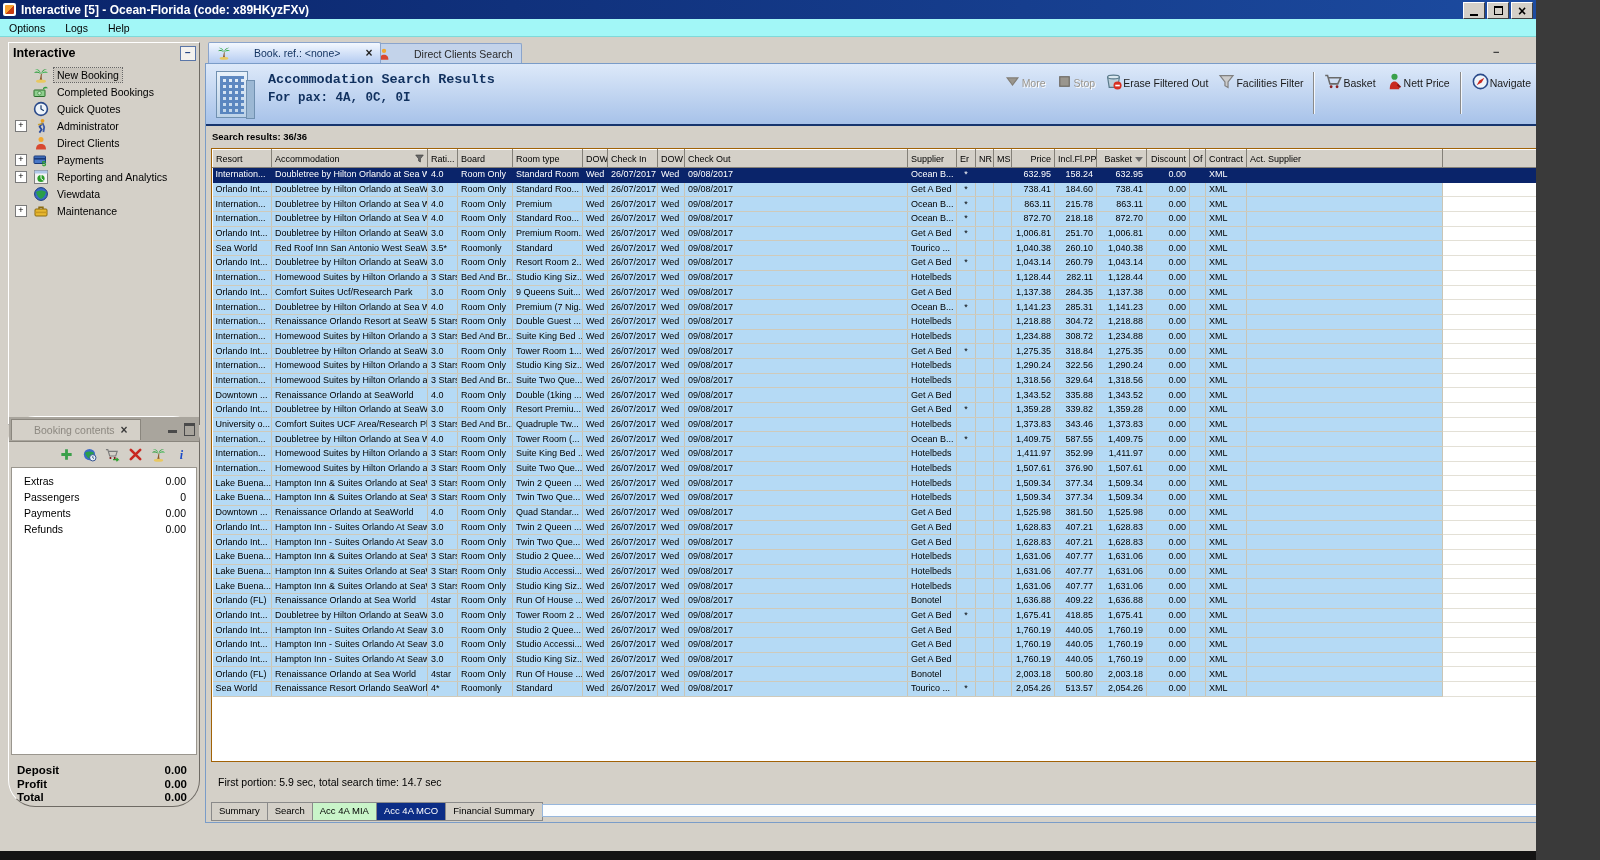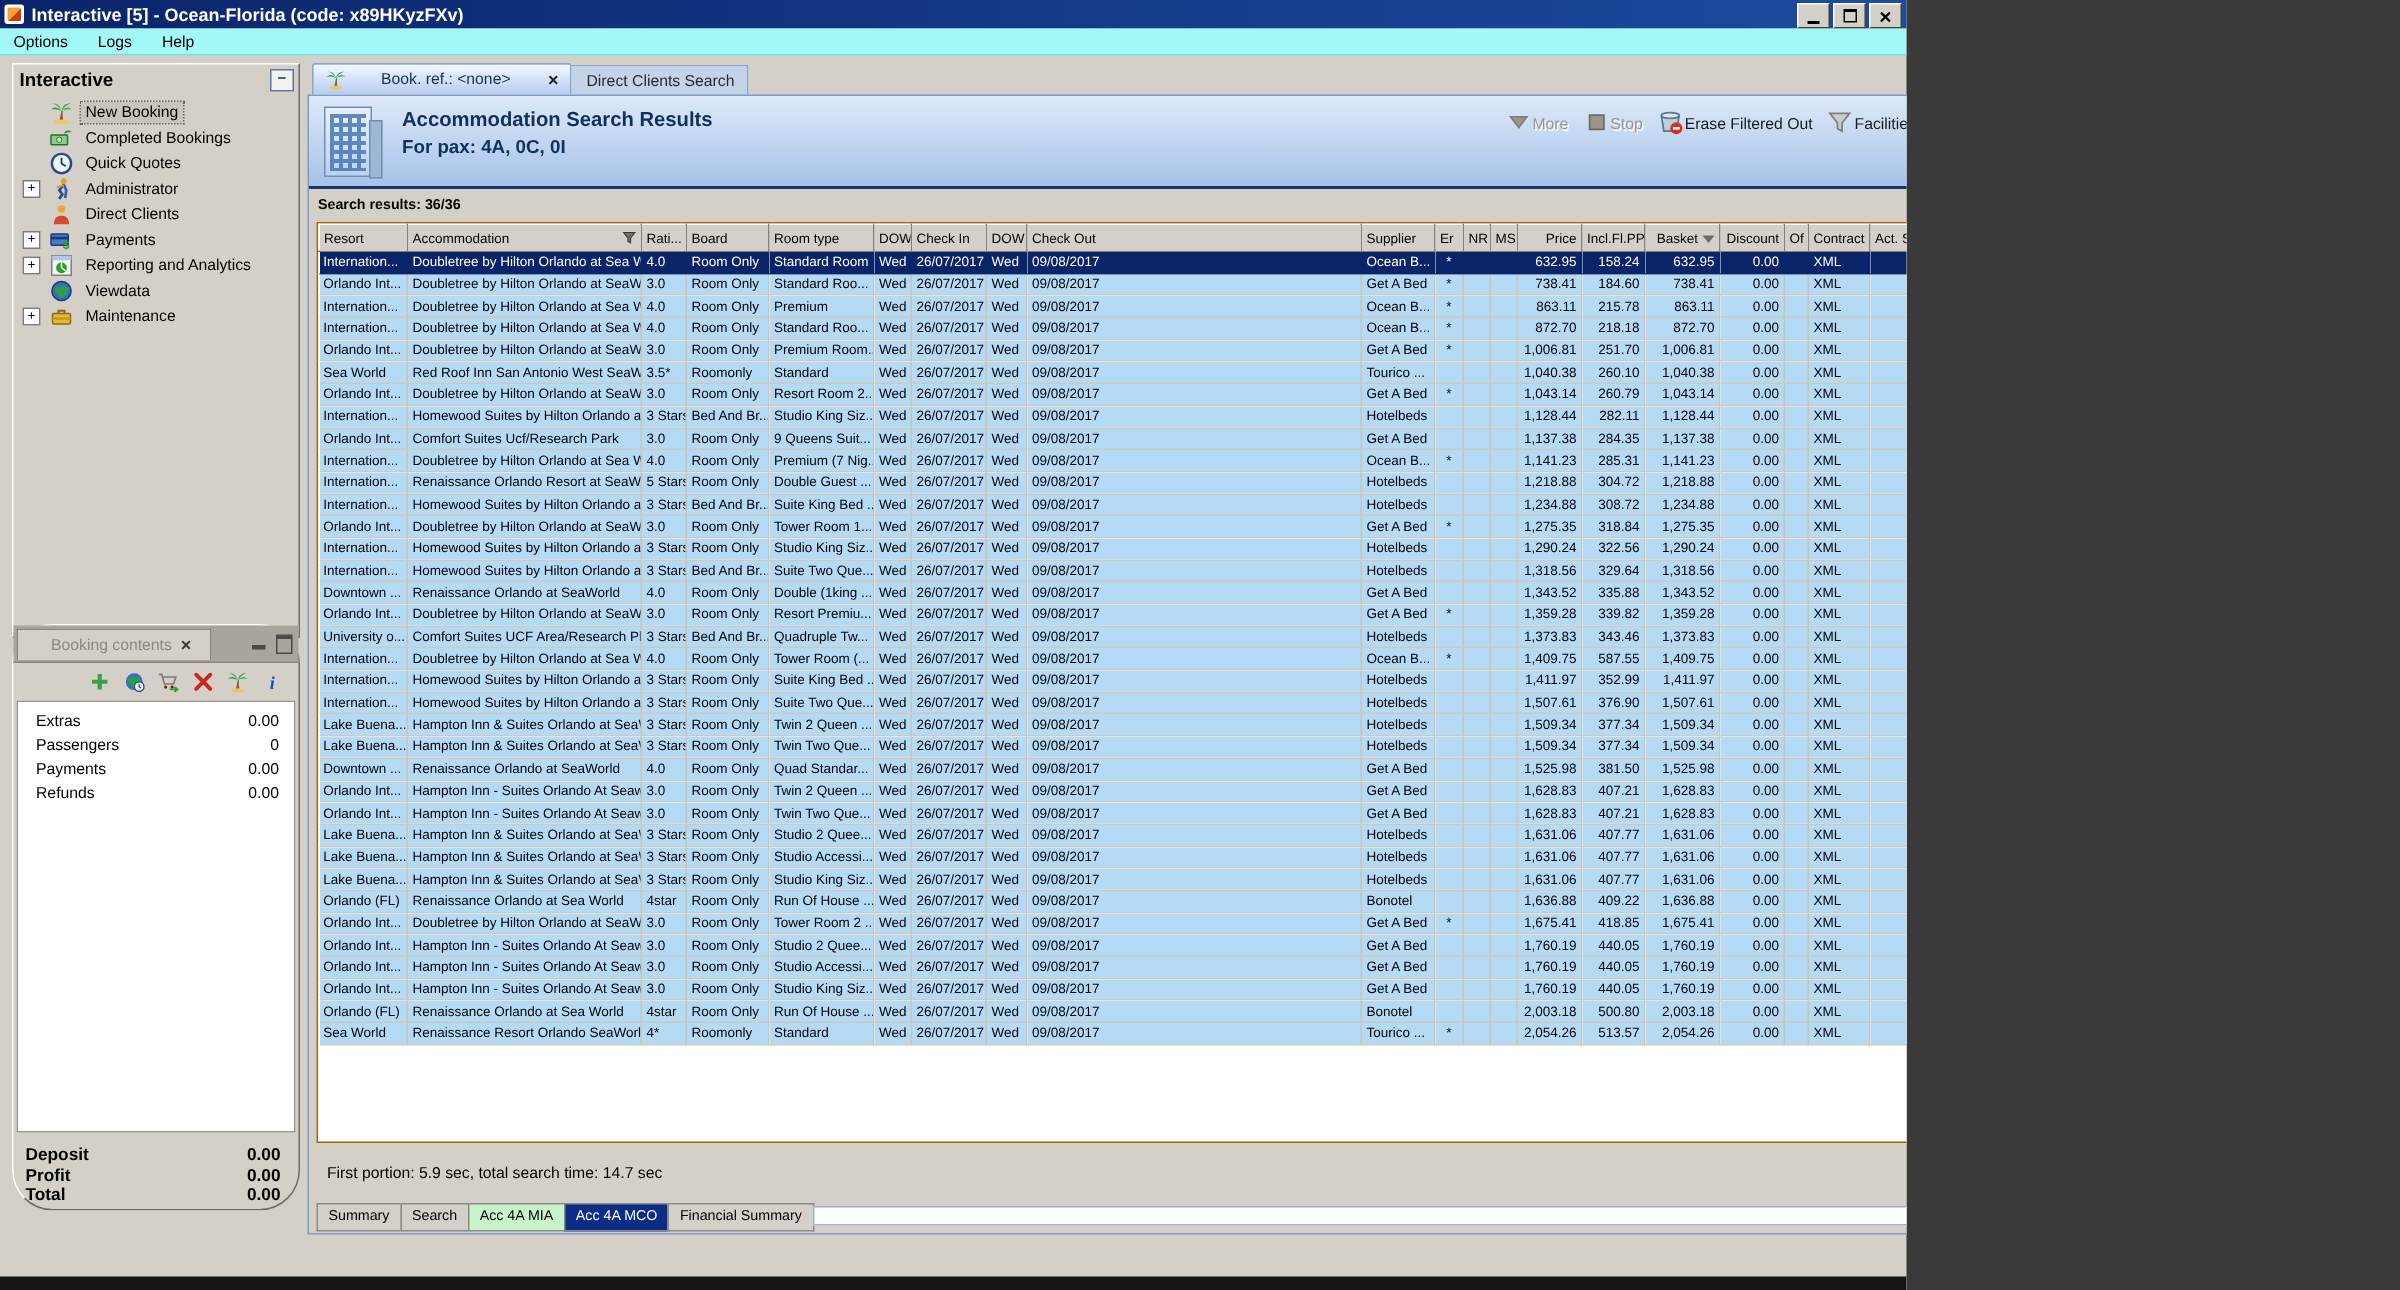--- a/index.html
+++ b/index.html
@@ -1,16 +1,16 @@
 <!DOCTYPE html>
 <html><head>
 <meta charset="utf-8">
 <style>
   html,body{margin:0;padding:0;background:#3a3a3a;}
-  .screen{position:relative;width:1271px;height:860px;background:#d4d0c8;
+  .screen{position:relative;width:1536px;height:860px;background:#d4d0c8;
           font-family:"Liberation Sans",sans-serif;overflow:hidden;
           -webkit-font-smoothing:none;}
   
   .titlebar{position:absolute;left:0;top:0;width:100%;height:19px;
             background:linear-gradient(to right,#0a246a,#1c4ba0);
             color:#fff;display:flex;align-items:center;padding-left:3px;box-sizing:border-box;}
   .app-icon{width:13px;height:13px;background:#fff;border-radius:2px;position:relative;margin-right:5px;flex:none;}
   .app-icon::after{content:"";position:absolute;inset:2px;background:linear-gradient(135deg,#f8a030 55%,#c83c10 55%);border-radius:1px;}
   .title-text{font-size:12px;font-weight:bold;white-space:nowrap;}
   .win-buttons{position:absolute;right:3px;top:2px;display:flex;gap:2px;}
@@ -74,21 +74,21 @@
   .page-header{position:absolute;left:0;top:0;right:0;height:60px;
         background:linear-gradient(#dde9f9,#a7c2e9);border-bottom:2px solid #16356e;}
   .building-icon{position:absolute;left:10px;top:7px;width:30px;height:45px;
         background:linear-gradient(#e8f1fa,#bcd2e8);border:1px solid #7090b0;}
   .building-icon::before{content:"";position:absolute;left:3px;right:3px;top:4px;bottom:3px;
         background-image:repeating-linear-gradient(to bottom,#4878b8 0 3px,transparent 3px 6px),
                          repeating-linear-gradient(to right,#4878b8 0 3px,transparent 3px 6px);
         opacity:.85;}
   .building-icon::after{content:"";position:absolute;right:-8px;top:8px;width:7px;height:37px;
         background:#9cb8d4;border:1px solid #7090b0;}
-  .header-titles{position:absolute;left:62px;top:8px;color:#10305e;}
+  .header-titles{position:absolute;left:62px;top:8px;color:#10305e;font-family:Liberation Mono, monospace;}
   .header-title{font-size:13.5px;font-weight:bold;}
   .header-subtitle{font-size:12.5px;font-weight:bold;margin-top:4px;}
   .header-toolbar{position:absolute;right:6px;top:5px;display:flex;align-items:flex-start;gap:9px;}
   .tool{display:flex;flex-direction:row;align-items:center;font-size:10.5px;color:#1a1a1a;
         min-width:30px;padding-top:3px;white-space:nowrap;}
   .tool .icon{width:19px;height:19px;margin-bottom:3px;}
   .tool .icon svg{width:100%;height:100%;}
   .tool.disabled{color:#9a968e;text-shadow:1px 1px 0 #fff;}
   .tool-sep{width:1px;height:42px;background:#8a8a8a;box-shadow:1px 0 0 rgba(255,255,255,.8);margin:3px 1px 0;}
   .results-label{position:absolute;top:67px;left:6px;font-size:9.5px;font-weight:bold;}
@@ -373,21 +373,21 @@
             <path d="M8 7C5 4 3 4 1 6c3-.6 5 0 7 1z" fill="#2e9e3e"></path>
             <path d="M8 7C7 3 5 2 2 2c3 1 4.5 2.5 6 5z" fill="#38b44e"></path>
             <path d="M8 7c1-4 3-5 6-5-3 1-4.5 2.5-6 5z" fill="#2e9e3e"></path>
             <path d="M8 7c3-3 5-3 7-1-3-.6-5 0-7 1z" fill="#38b44e"></path>
             <ellipse cx="8" cy="14.2" rx="5" ry="1.6" fill="#e8c860"></ellipse>
           </svg>
         </span>
         <span>Book. ref.: &lt;none&gt;</span>
         <span class="mtab-close">×</span>
       </div>
-      <div class="mtab inactive" style="left: 138px; padding-left: 10px;">
+      <div class="mtab inactive" style="left: 161px; padding-left: 10px;">
         <span class="icon">
           <svg viewBox="0 0 16 16">
             <circle cx="8" cy="4.4" r="2.5" fill="#f0a830"></circle>
             <path d="M3 14.5c0-4 2-5.6 5-5.6s5 1.6 5 5.6z" fill="#d84830"></path>
           </svg>
         </span>
         <span>Direct Clients Search</span>
       </div>
       <span class="tg-ctrl" style="left: 1288px; font-size: 11px; font-weight: bold;">−</span>
       <span class="tg-ctrl" style="left: 1372px; font-size: 11px; font-weight: bold;">□</span>

